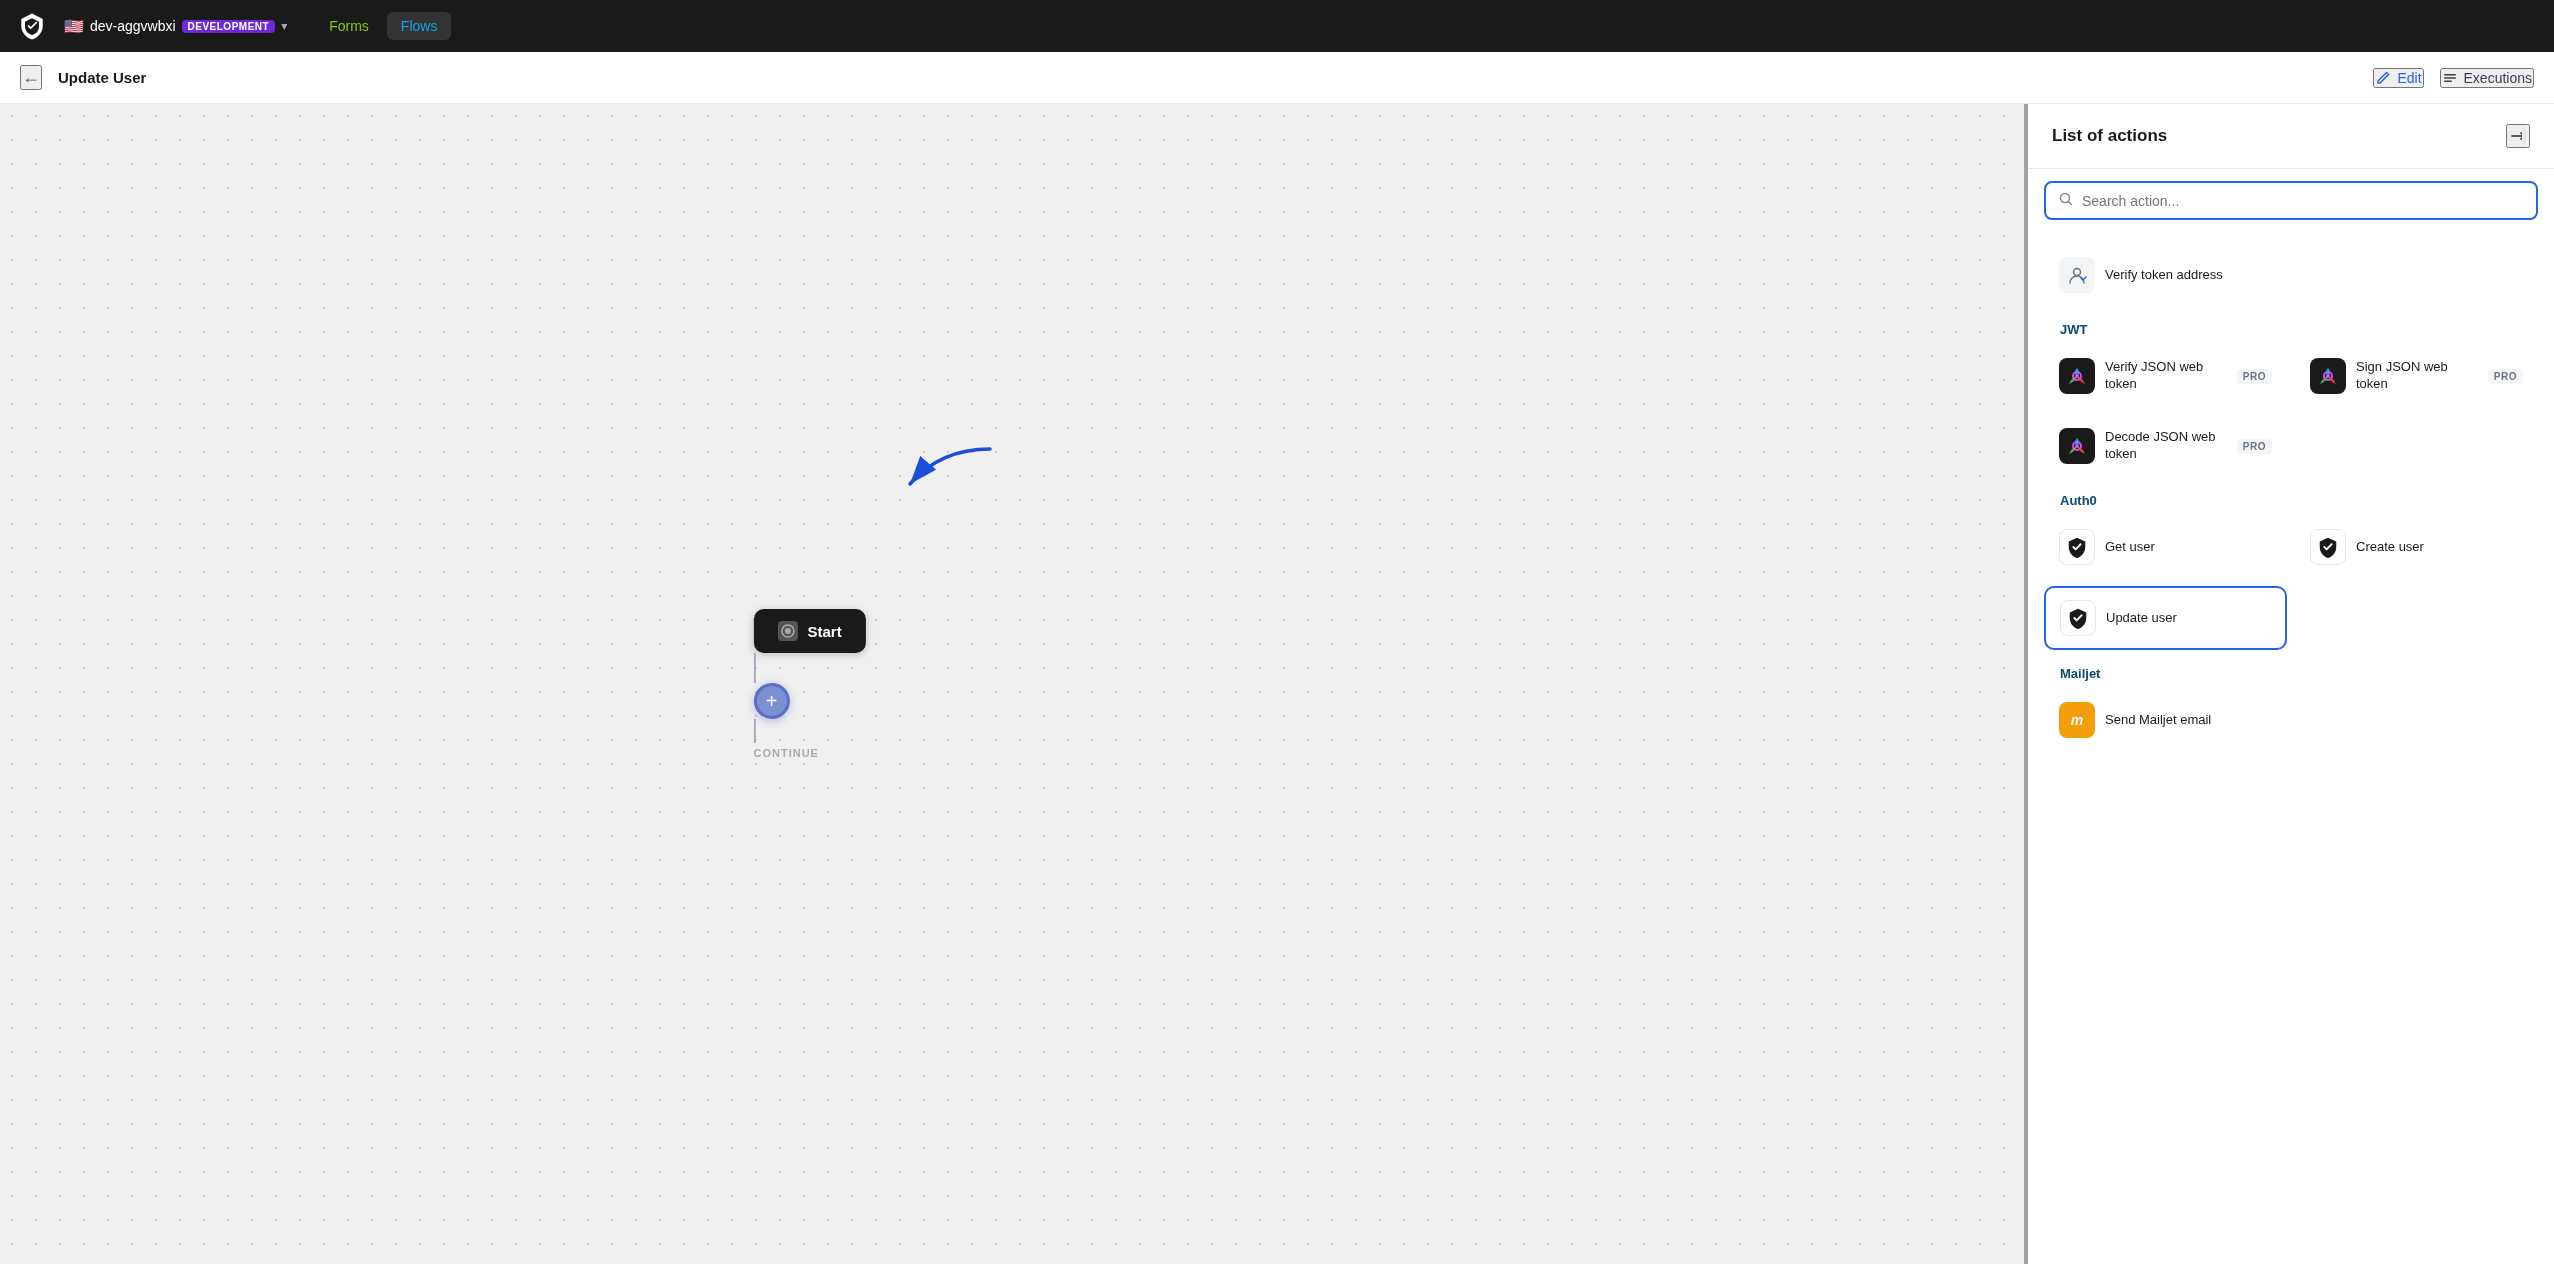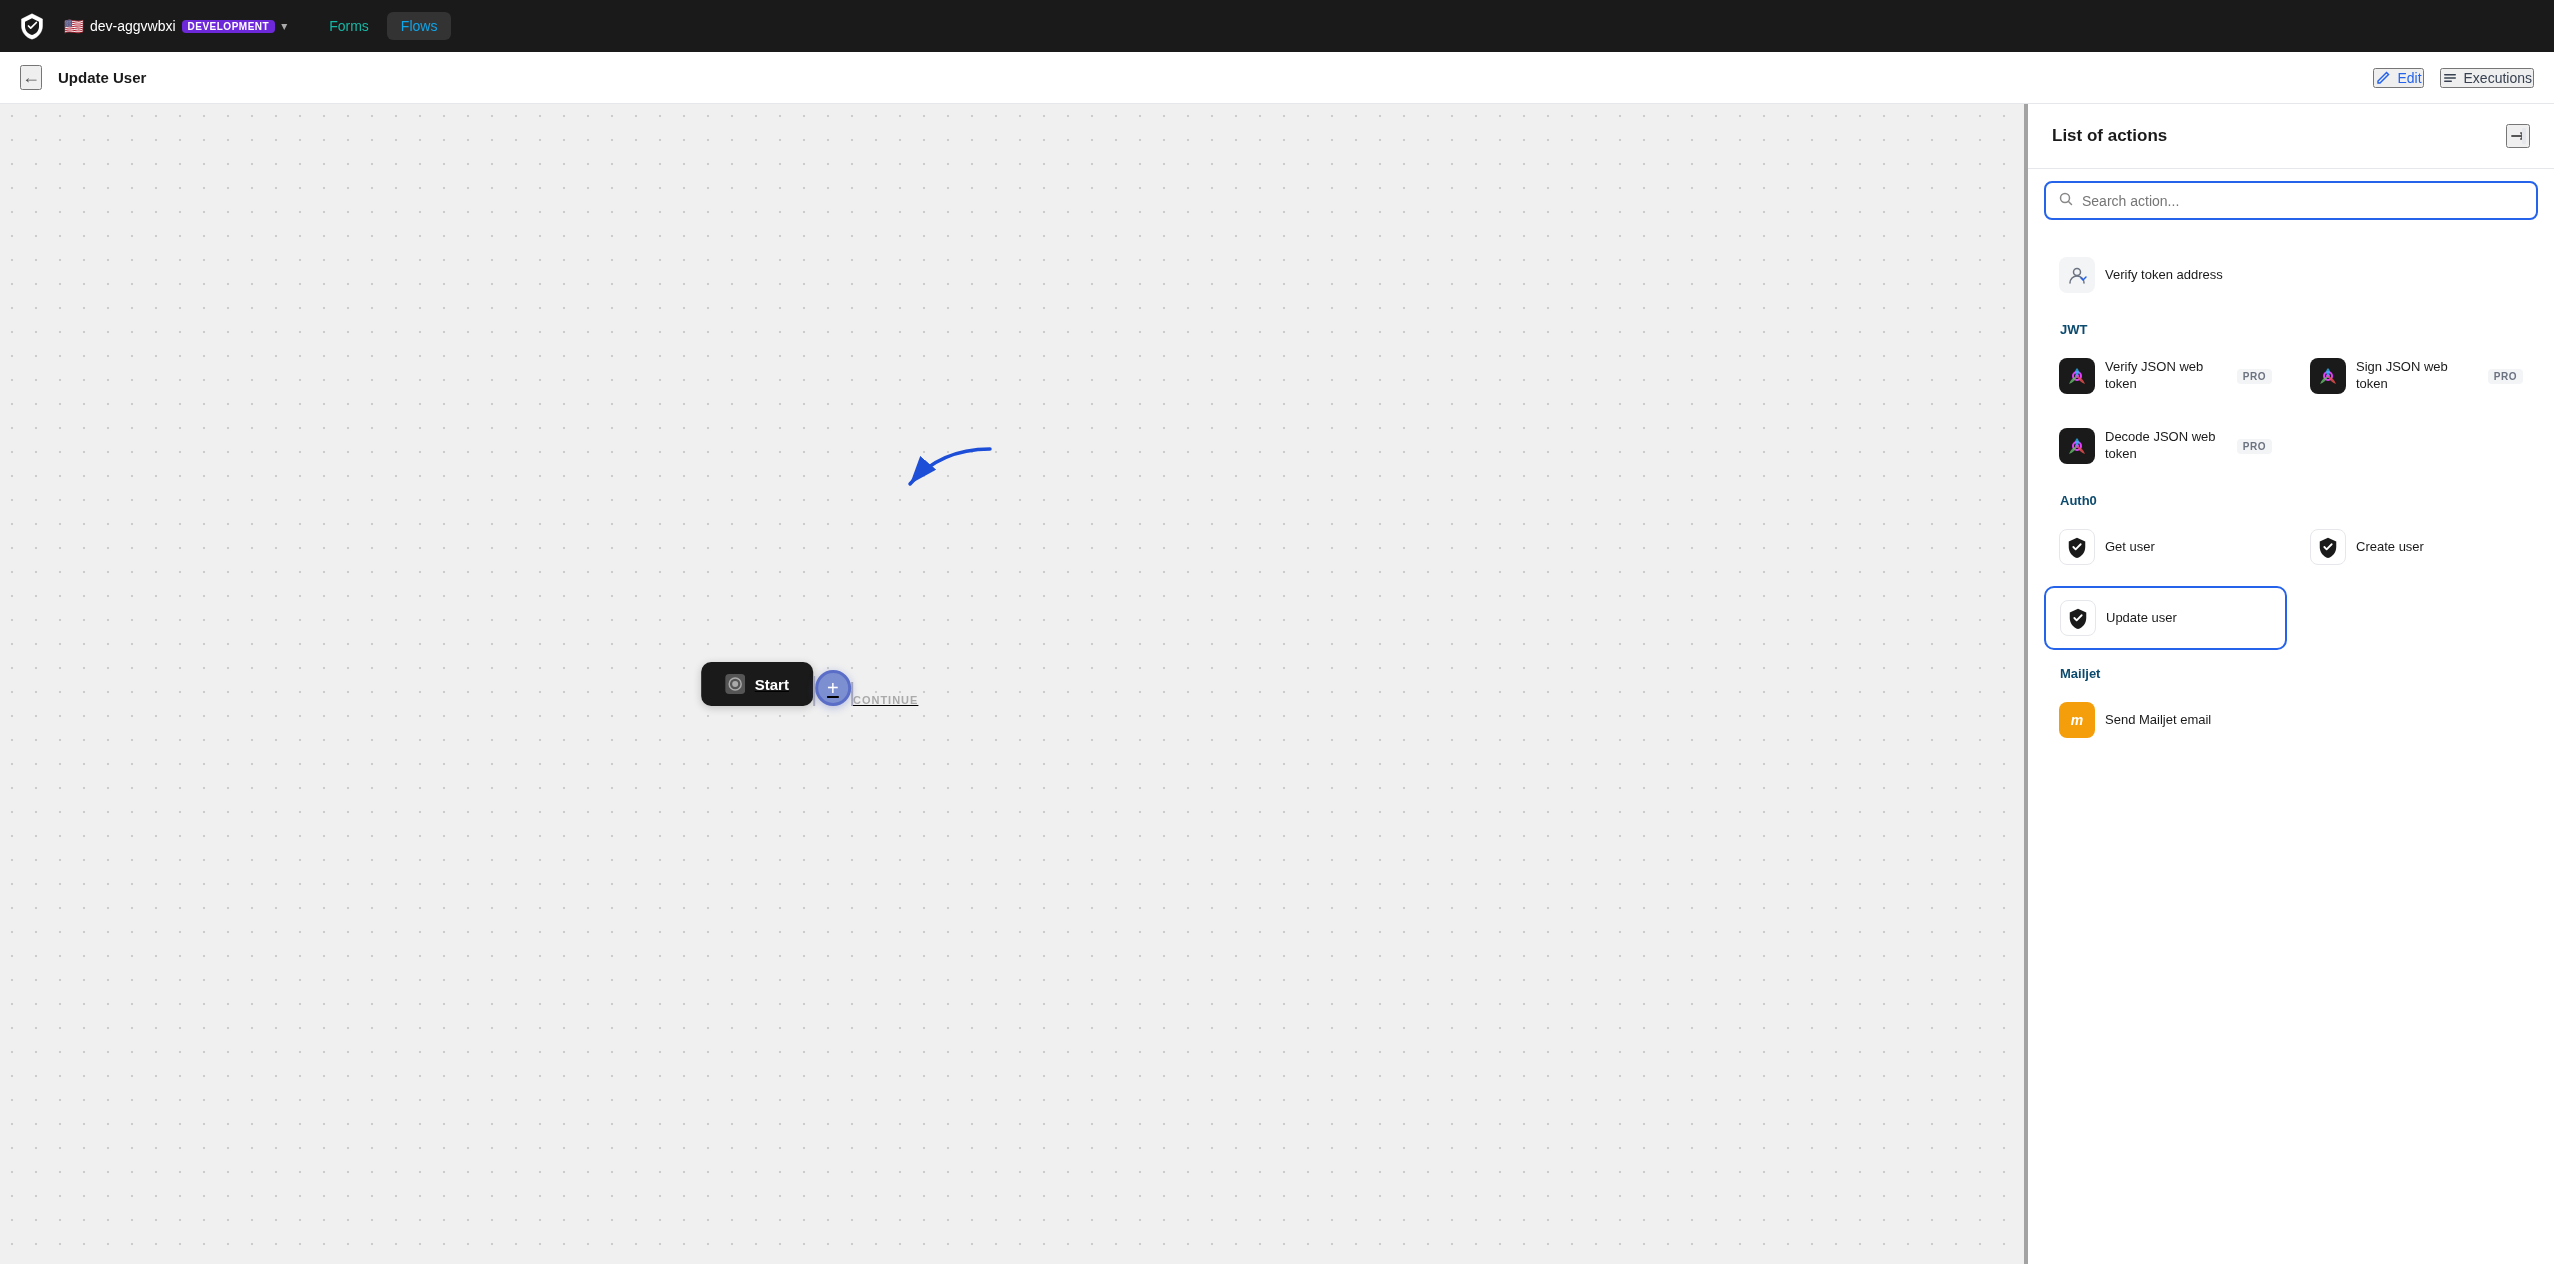--- a/index.html
+++ b/index.html
@@ -25,21 +25,21 @@
     }
     .nav-env-flag { font-size: 16px; }
     .nav-env-name { color: #fff; font-size: 14px; font-weight: 500; }
     .nav-env-badge {
       background: #6d28d9; color: #fff; font-size: 10px; font-weight: 700;
       padding: 1px 6px; border-radius: 4px; letter-spacing: 0.5px;
     }
     .nav-env-chevron { color: #aaa; font-size: 12px; cursor: pointer; }
     .nav-links { display: flex; gap: 4px; margin-left: 12px; }
     .nav-link {
-      color: #14b8a6; font-size: 14px; padding: 6px 14px; border-radius: 6px;
+      color: #84cc16; font-size: 14px; padding: 6px 14px; border-radius: 6px;
       cursor: pointer; text-decoration: none;
     }
     .nav-link.active { background: #333; color: #0ea5e9; }
 
     
     .sub-header {
       background: #fff;
       height: 52px;
       display: flex;
       align-items: center;
@@ -77,24 +77,23 @@
       background-size: 24px 24px;
     }
 
     
     .flow-container {
       position: absolute;
       top: 50%;
       left: 40%;
       transform: translate(-50%, -50%);
       display: flex;
-      flex-direction: row;
-      align-items: flex-end;
+      flex-direction: column;
+      align-items: flex-start;
       gap: 0;
-      text-decoration: underline;
     }
 
     .start-node {
       background: #1a1a1a;
       color: #fff;
       border-radius: 10px;
       padding: 12px 24px;
       display: flex;
       align-items: center;
       gap: 10px;

